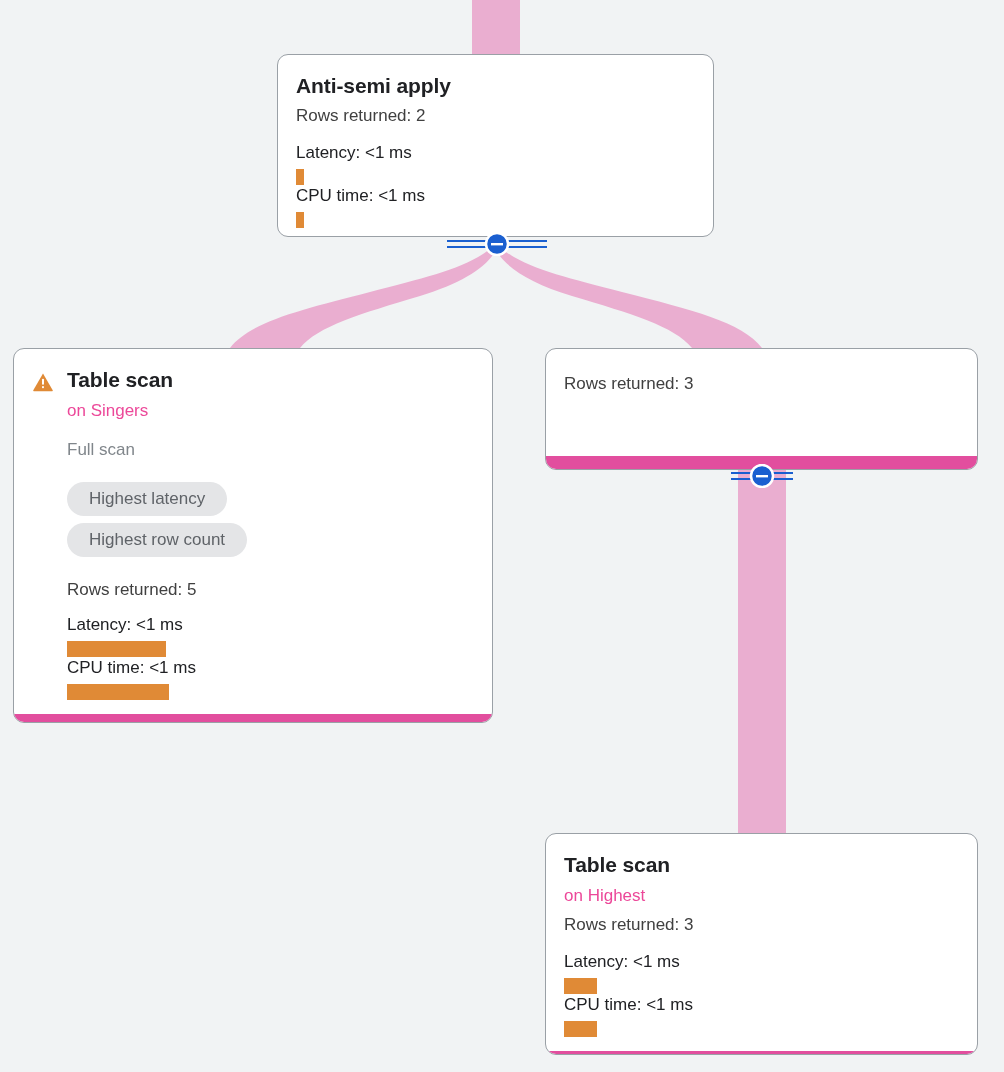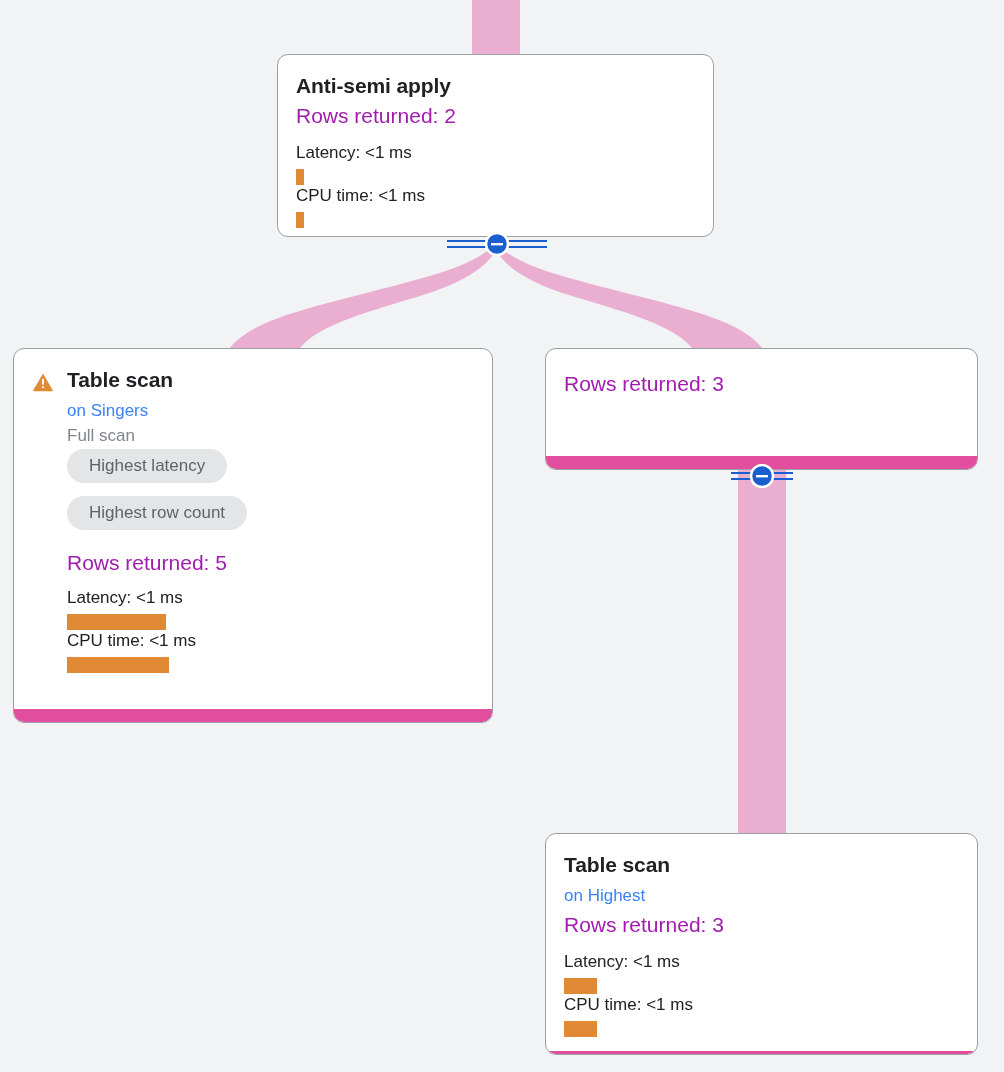--- a/index.html
+++ b/index.html
@@ -66,48 +66,48 @@
   }
   .node-title {
     font-size: 21px;
     font-weight: bold;
     color: #202124;
     line-height: 26px;
     letter-spacing: -0.1px;
   }
   .node-sub {
     font-size: 17px;
-    color: #3b82f6;
+    color: #ec4899;
     line-height: 25px;
     margin-top: 5px;
   }
   .node-sub.muted {
     color: #80868b;
-    margin-top: 0;
+    margin-top: 14px;
   }
   .node-rows {
-    font-size: 21px;
-    color: #a21caf;
+    font-size: 17px;
+    color: #404040;
     line-height: 25px;
     margin-top: 4px;
   }
 
   
   .indented {
     margin-left: 35px;
   }
 
   
   .badges {
-    margin-top: 1px;
+    margin-top: 20px;
     margin-left: 35px;
     display: flex;
     flex-direction: column;
     align-items: flex-start;
-    gap: 13px;
+    gap: 7px;
   }
   .badge {
     background: #e4e5e7;
     color: #5f6368;
     font-size: 17px;
     line-height: 20px;
     padding: 7px 22px;
     border-radius: 999px;
     white-space: nowrap;
   }

